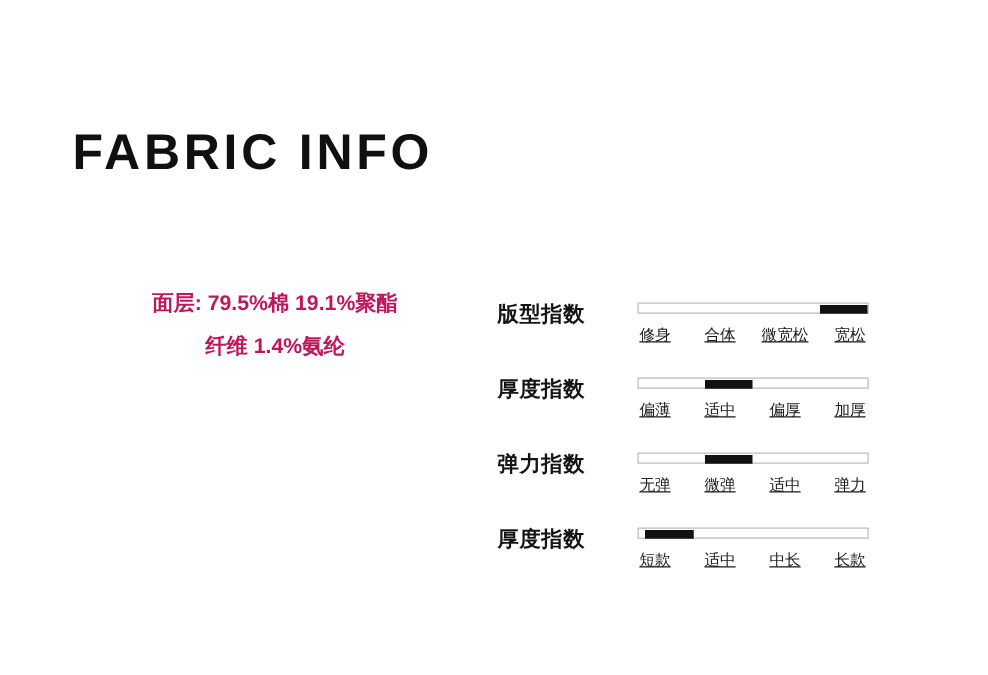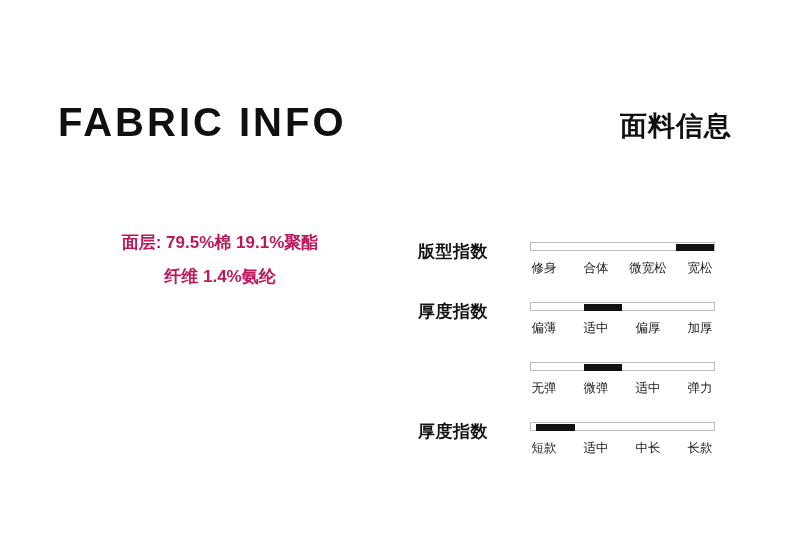--- a/index.html
+++ b/index.html
@@ -67,21 +67,20 @@
   .indices {
     position: absolute;
     left: 398px;
     top: 232px;
     width: 340px;
   }
   .index-row {
     position: relative;
     height: 60px;
     margin-bottom: 0px;
-    margin-left: 20px;
   }
   .index-label {
     position: absolute;
     left: 0;
     top: 8px;
     width: 104px;
     font-size: 17px;
     font-weight: 700;
     color: #141414;
     letter-spacing: 0.5px;
@@ -114,29 +113,29 @@
     width: 208px;
     display: flex;
     justify-content: space-between;
   }
   .scale span {
     font-size: 12.5px;
     color: #1a1a1a;
     white-space: nowrap;
     text-align: center;
     flex: 1 1 0;
+    text-decoration: underline;
   }
 </style>
 </head>
 <body>
 
 <div class="page">
 
   <div class="title-en">FABRIC INFO</div>
-  <div class="title-cn">面料信息</div>
 
   <div class="composition">
     <div class="line">面层: 79.5%棉 19.1%聚酯</div>
     <div class="line">纤维 1.4%氨纶</div>
   </div>
 
   <div class="indices">
 
     <div class="index-row">
       <div class="index-label">版型指数</div>
@@ -162,20 +161,21 @@
       </div>
       <div class="scale">
         <span>偏薄</span>
         <span>适中</span>
         <span>偏厚</span>
         <span>加厚</span>
       </div>
     </div>
 
     <div class="index-row">
+      <div class="index-label">弹力指数</div>
       <div class="bar-wrap">
         <div class="bar-track">
           <div class="bar-fill" id="fill-2" style="left: 29%; width: 21%; background: rgb(17, 17, 17);"></div>
         </div>
       </div>
       <div class="scale">
         <span>无弹</span>
         <span>微弹</span>
         <span>适中</span>
         <span>弹力</span>

